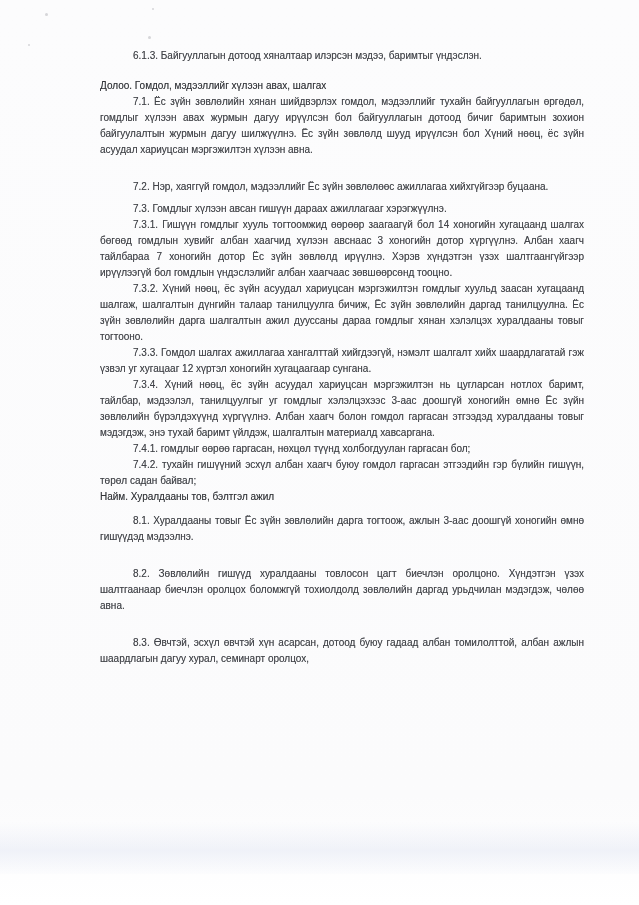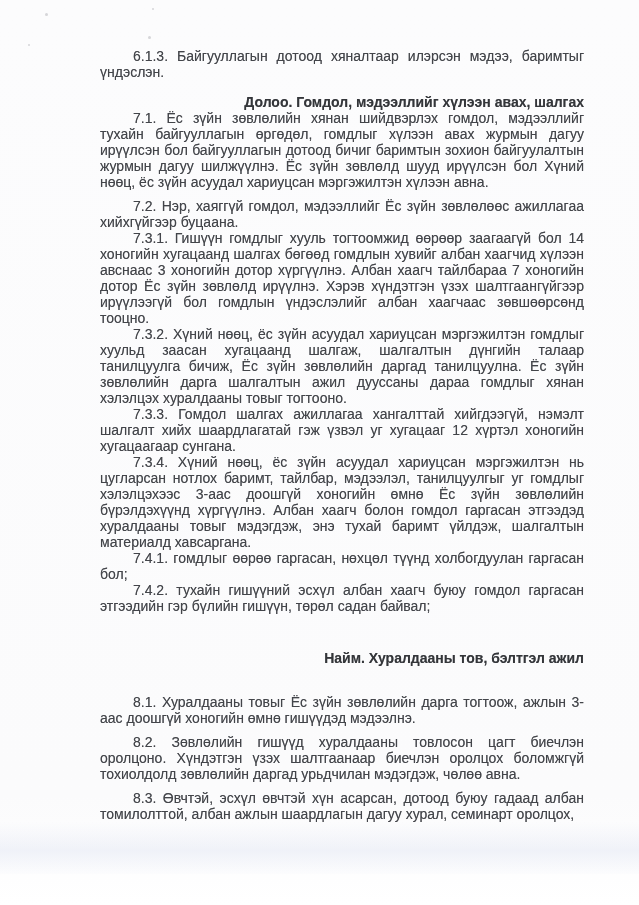--- a/index.html
+++ b/index.html
@@ -41,56 +41,57 @@
       rgba(223,228,242,0.45) 55%,
       rgba(240,243,250,0.15) 100%);
     pointer-events: none;
   }
   .content {
     position: absolute;
     left: 100px;
     top: 48px;
     width: 484px;
     color: #43454a;
-    font-size: 14px;
+    font-size: 10px;
     line-height: 16px;
     text-shadow: 0 0 0.4px rgba(70,72,78,0.55);
   }
   .block { margin: 0; }
   .paragraph {
     text-align: justify;
     text-indent: 33px;
   }
   .heading {
-    text-align: right;
-    font-weight: 700;
+    text-align: left;
+    font-weight: 400;
     color: #34363a;
     text-indent: 0;
   }
   .gap-none    { margin-top: 0; }
-  .gap-line    { margin-top: 8px; }
+  .gap-line    { margin-top: 21px; }
   .gap-small   { margin-top: 6px; }
   .gap-section { margin-top: 14px; }
-  .gap-large   { margin-top: 36px; }
-  .gap-after-heading { margin-top: 28px; }
+  .gap-large   { }
+  .gap-after-heading { margin-top: 8px; }
 </style>
 </head>
 <body>
 
 <div class="page">
   <span class="speck s1"></span>
   <span class="speck s2"></span>
   <span class="speck s3"></span>
   <span class="speck s4"></span>
 
   <div class="content">
       <div class="block paragraph gap-none">6.1.3. Байгууллагын дотоод хяналтаар илэрсэн мэдээ, баримтыг үндэслэн.</div>
       <div class="block heading gap-section">Долоо. Гомдол, мэдээллийг хүлээн авах, шалгах</div>
       <div class="block paragraph gap-none">7.1. Ёс зүйн зөвлөлийн хянан шийдвэрлэх гомдол, мэдээллийг тухайн байгууллагын өргөдөл, гомдлыг хүлээн авах журмын дагуу ирүүлсэн бол байгууллагын дотоод бичиг баримтын зохион байгуулалтын журмын дагуу шилжүүлнэ. Ёс зүйн зөвлөлд шууд ирүүлсэн бол Хүний нөөц, ёс зүйн асуудал хариуцсан мэргэжилтэн хүлээн авна.</div>
       <div class="block paragraph gap-line">7.2. Нэр, хаяггүй гомдол, мэдээллийг Ёс зүйн зөвлөлөөс ажиллагаа хийхгүйгээр буцаана.</div>
+      <div class="block paragraph gap-small">7.3. Гомдлыг хүлээн авсан гишүүн дараах ажиллагааг хэрэгжүүлнэ.</div>
       <div class="block paragraph gap-none">7.3.1. Гишүүн гомдлыг хууль тогтоомжид өөрөөр заагаагүй бол 14 хоногийн хугацаанд шалгах бөгөөд гомдлын хувийг албан хаагчид хүлээн авснаас 3 хоногийн дотор хүргүүлнэ. Албан хаагч тайлбараа 7 хоногийн дотор Ёс зүйн зөвлөлд ирүүлнэ. Хэрэв хүндэтгэн үзэх шалтгаангүйгээр ирүүлээгүй бол гомдлын үндэслэлийг албан хаагчаас зөвшөөрсөнд тооцно.</div>
       <div class="block paragraph gap-none">7.3.2. Хүний нөөц, ёс зүйн асуудал хариуцсан мэргэжилтэн гомдлыг хуульд заасан хугацаанд шалгаж, шалгалтын дүнгийн талаар танилцуулга бичиж, Ёс зүйн зөвлөлийн даргад танилцуулна. Ёс зүйн зөвлөлийн дарга шалгалтын ажил дууссаны дараа гомдлыг хянан хэлэлцэх хуралдааны товыг тогтооно.</div>
       <div class="block paragraph gap-none">7.3.3. Гомдол шалгах ажиллагаа хангалттай хийгдээгүй, нэмэлт шалгалт хийх шаардлагатай гэж үзвэл уг хугацааг 12 хүртэл хоногийн хугацаагаар сунгана.</div>
       <div class="block paragraph gap-none">7.3.4. Хүний нөөц, ёс зүйн асуудал хариуцсан мэргэжилтэн нь цугларсан нотлох баримт, тайлбар, мэдээлэл, танилцуулгыг уг гомдлыг хэлэлцэхээс 3-аас доошгүй хоногийн өмнө Ёс зүйн зөвлөлийн бүрэлдэхүүнд хүргүүлнэ. Албан хаагч болон гомдол гаргасан этгээдэд хуралдааны товыг мэдэгдэж, энэ тухай баримт үйлдэж, шалгалтын материалд хавсаргана.</div>
       <div class="block paragraph gap-none">7.4.1. гомдлыг өөрөө гаргасан, нөхцөл түүнд холбогдуулан гаргасан бол;</div>
       <div class="block paragraph gap-none">7.4.2. тухайн гишүүний эсхүл албан хаагч буюу гомдол гаргасан этгээдийн гэр бүлийн гишүүн, төрөл садан байвал;</div>
       <div class="block heading gap-large">Найм. Хуралдааны тов, бэлтгэл ажил</div>
       <div class="block paragraph gap-after-heading">8.1. Хуралдааны товыг Ёс зүйн зөвлөлийн дарга тогтоож, ажлын 3-аас доошгүй хоногийн өмнө гишүүдэд мэдээлнэ.</div>
       <div class="block paragraph gap-line">8.2. Зөвлөлийн гишүүд хуралдааны товлосон цагт биечлэн оролцоно. Хүндэтгэн үзэх шалтгаанаар биечлэн оролцох боломжгүй тохиолдолд зөвлөлийн даргад урьдчилан мэдэгдэж, чөлөө авна.</div>
       <div class="block paragraph gap-line">8.3. Өвчтэй, эсхүл өвчтэй хүн асарсан, дотоод буюу гадаад албан томилолттой, албан ажлын шаардлагын дагуу хурал, семинарт оролцох,</div>

